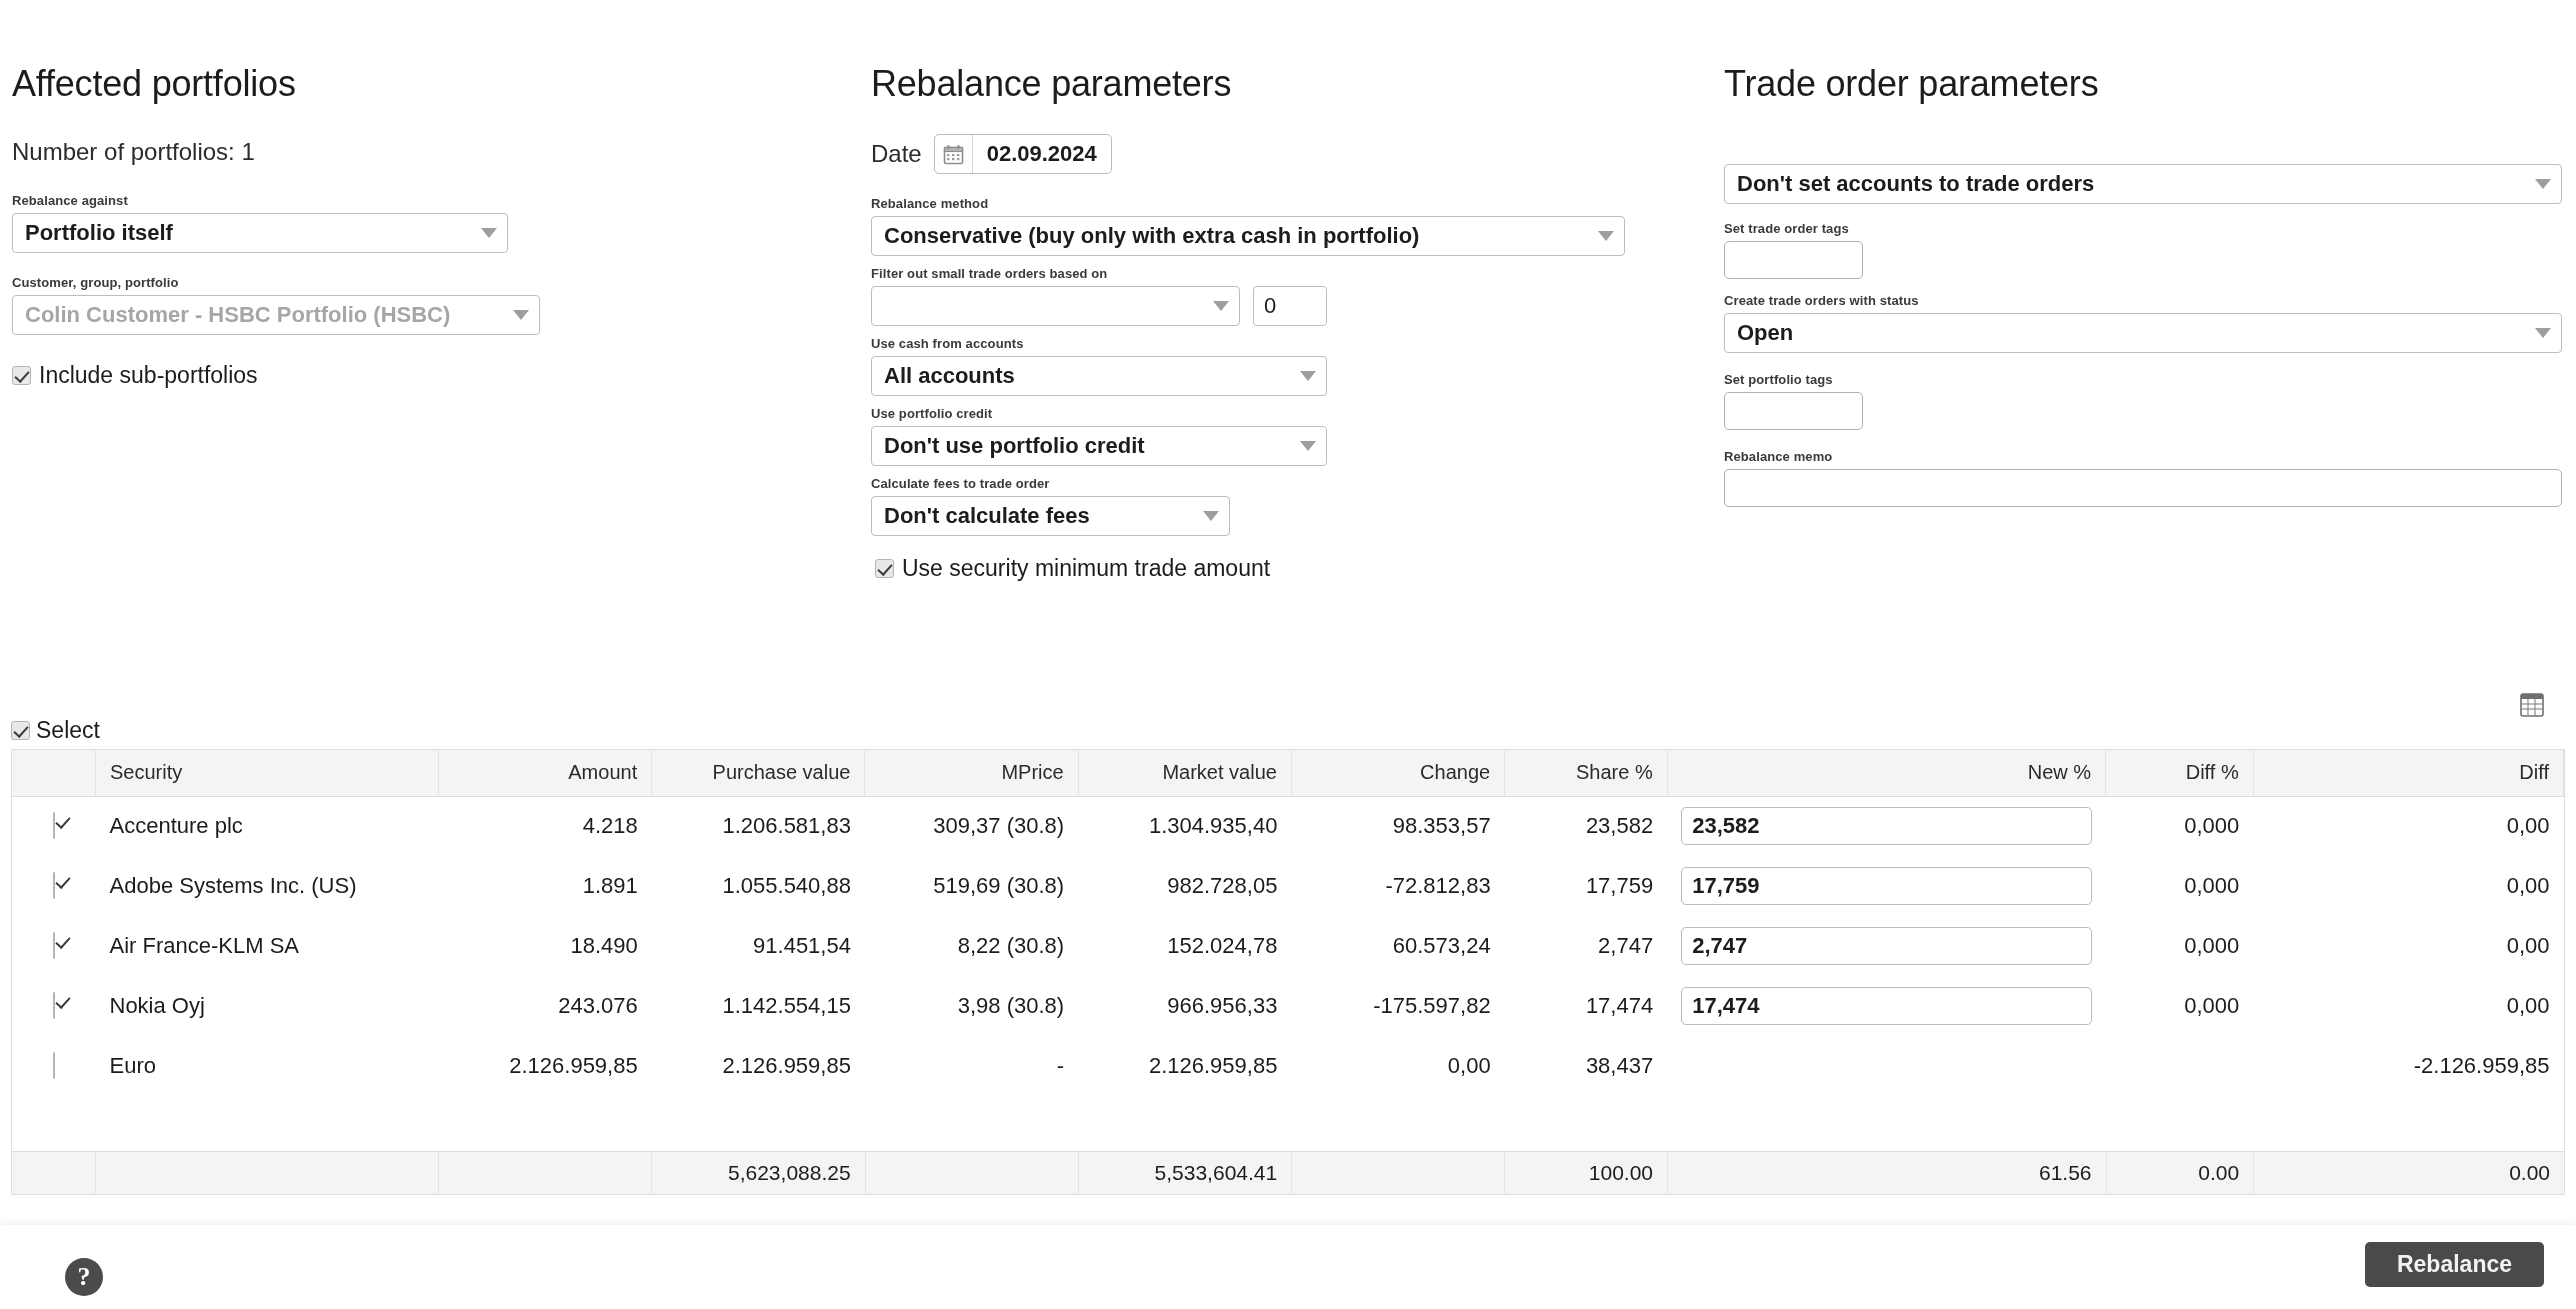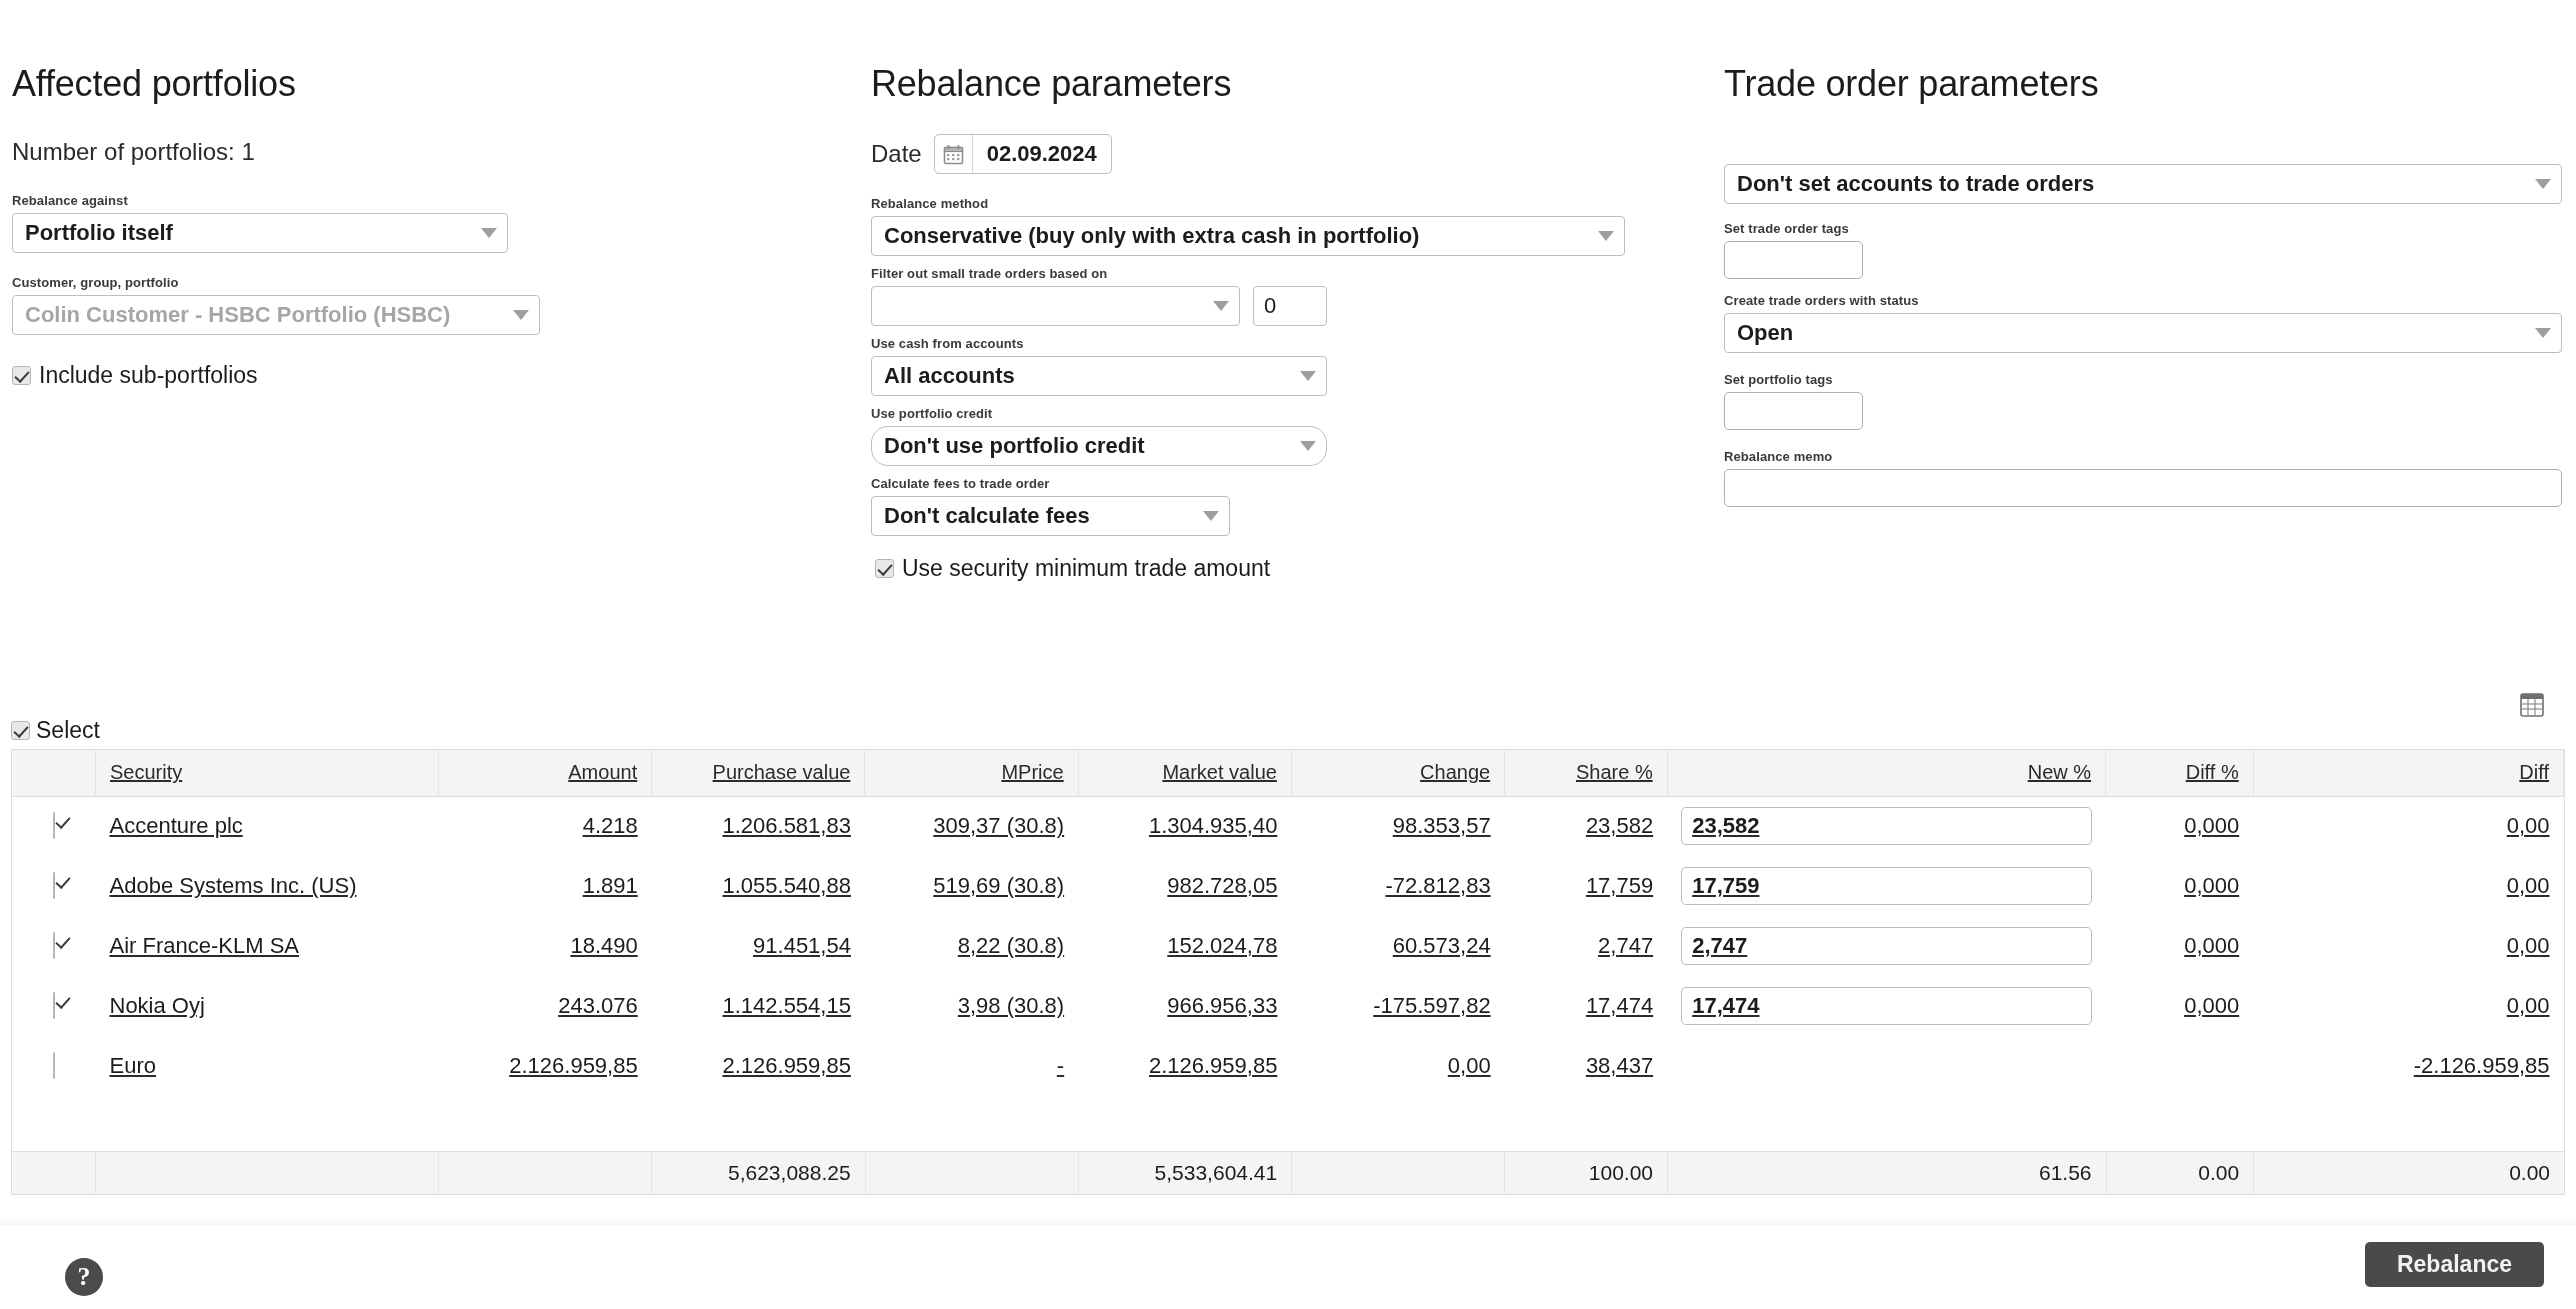--- a/index.html
+++ b/index.html
@@ -103,21 +103,21 @@
     position: absolute; left: 2519px; top: 692px; width: 26px; height: 26px; cursor: pointer;
   }
 
   
   .select-all-row { position: absolute; left: 11px; top: 717px; display: flex; align-items: center; gap: 6px; }
   .select-all-row .cbx-label { font-size: 23px; }
 
   
   .table-wrap {
     position: absolute; left: 11px; top: 749px; width: 2554px; height: 417px;
-    border: 1px solid #dedede; background: #fff; text-decoration: underline;
+    border: 1px solid #dedede; background: #fff;
   }
   table.grid { width: 100%; border-collapse: collapse; table-layout: fixed; }
   table.grid th {
     background: #f4f4f4; border-right: 1px solid #e4e4e4; border-bottom: 1px solid #dcdcdc;
     font-size: 20px; font-weight: normal; color: #2b2b2b; height: 46px; padding: 0 14px;
     text-align: right; vertical-align: middle;
   }
   table.grid th.left { text-align: left; }
   table.grid td {
     font-size: 22px; color: #1c1c1c; height: 60px; padding: 0 14px; text-align: right;
@@ -261,21 +261,21 @@
     <div style="margin-top:10px;">
       <div class="field-label">Use cash from accounts</div>
       <div class="select-box" style="width:456px;">
         <span>All accounts</span>
         <span class="chev"></span>
       </div>
     </div>
 
     <div style="margin-top:10px;">
       <div class="field-label">Use portfolio credit</div>
-      <div class="select-box" style="width:456px;border-radius:17px;">
+      <div class="select-box" style="width:456px;">
         <span>Don't use portfolio credit</span>
         <span class="chev"></span>
       </div>
     </div>
 
     <div style="margin-top:10px;">
       <div class="field-label">Calculate fees to trade order</div>
       <div class="select-box" style="width:359px;">
         <span>Don't calculate fees</span>
         <span class="chev"></span>

